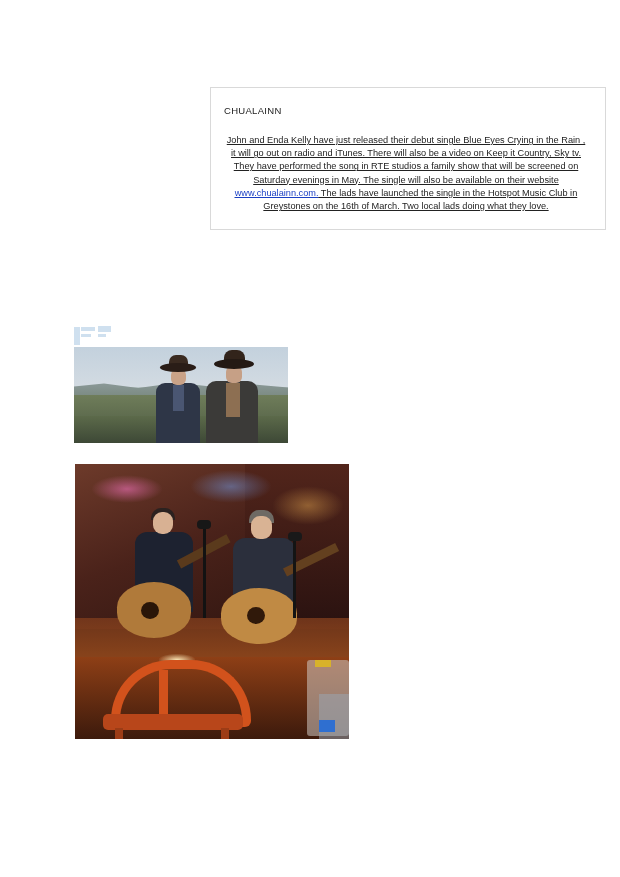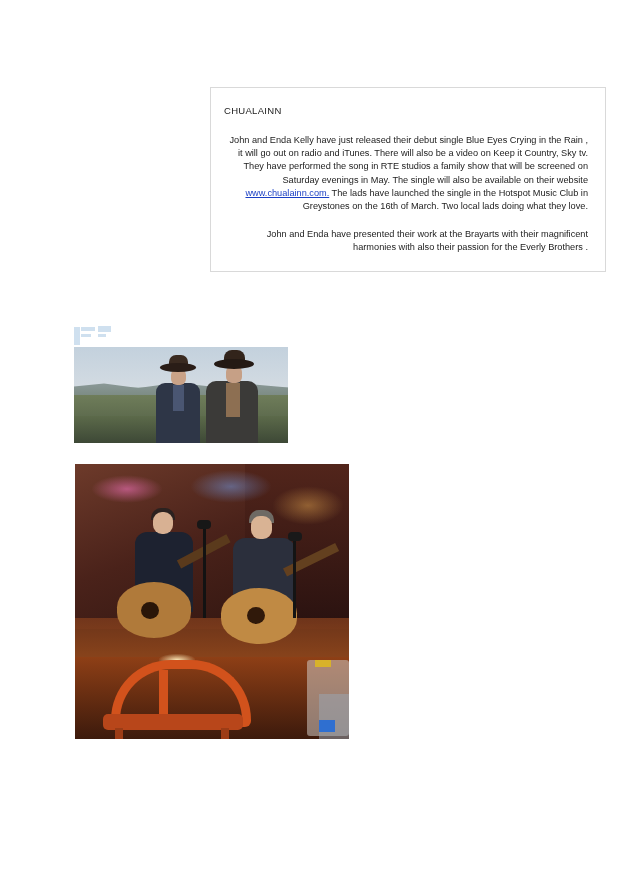--- a/index.html
+++ b/index.html
@@ -40,21 +40,22 @@
     font-size: 9.5px;
     letter-spacing: 0.3px;
     color: #222;
     margin: 0 0 18px 0;
   }
   .tb-para {
     font-size: 9.2px;
     line-height: 13.2px;
     color: #222;
     margin: 0 0 15px 0;
-    text-align: right;
+    text-align: center;
+    text-decoration: underline;
   }
   .tb-para:last-child { margin-bottom: 2px; }
   .tb-link {
     color: #1a3fc4;
     text-decoration: underline;
   }
 
   
   .photo {
     position: absolute;
@@ -222,21 +223,20 @@
 
 <div class="page">
 
   <div class="textbox">
 
     <div class="tb-title">CHUALAINN</div>
 
     <p class="tb-para"><span>John and Enda Kelly have just released their debut single Blue Eyes Crying in the Rain , it will go out on radio and iTunes. There will also be a video on Keep it Country, Sky tv. They have performed the song in RTE studios a family show that will be screened on Saturday evenings in May. The single will also be available on their website </span><a class="tb-link" href="#">www.chualainn.com.</a><span> The lads have launched the single in the Hotspot Music Club in Greystones on the 16th of March. Two local lads doing what they love.</span></p>
 
 
-    <p class="tb-para">John and Enda have presented their work at the Brayarts with their magnificent harmonies with also their passion for the Everly Brothers .</p>
 
   </div>
 
   <div class="logo-frag">
     <span class="bar lf1"></span>
     <span class="bar lf2"></span>
     <span class="bar lf3"></span>
     <span class="bar lf4"></span>
     <span class="bar lf5"></span>
   </div>

